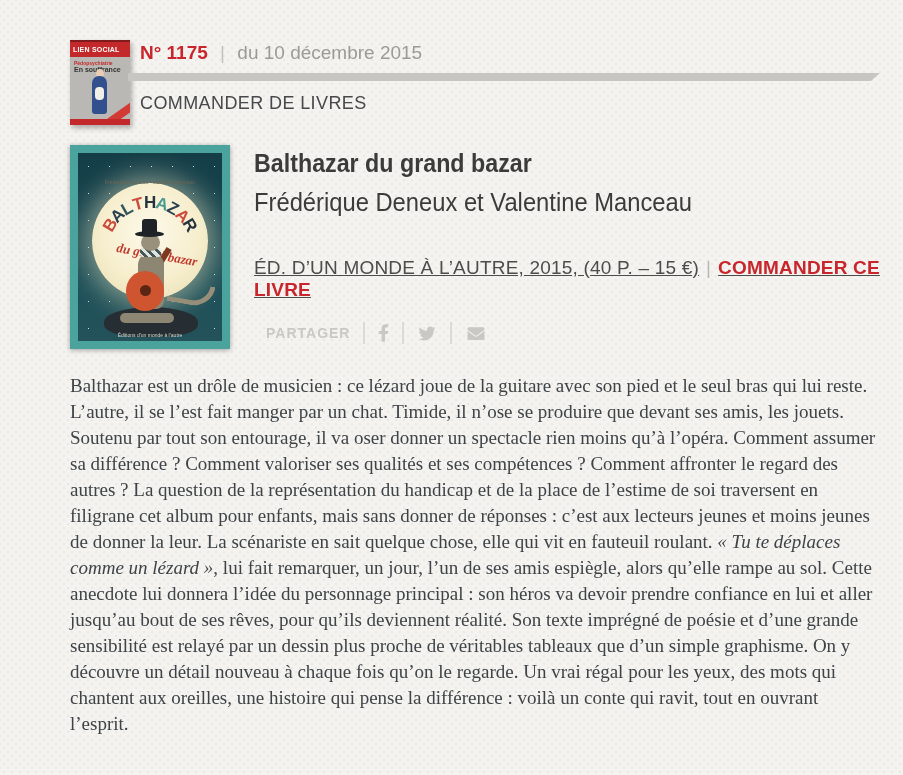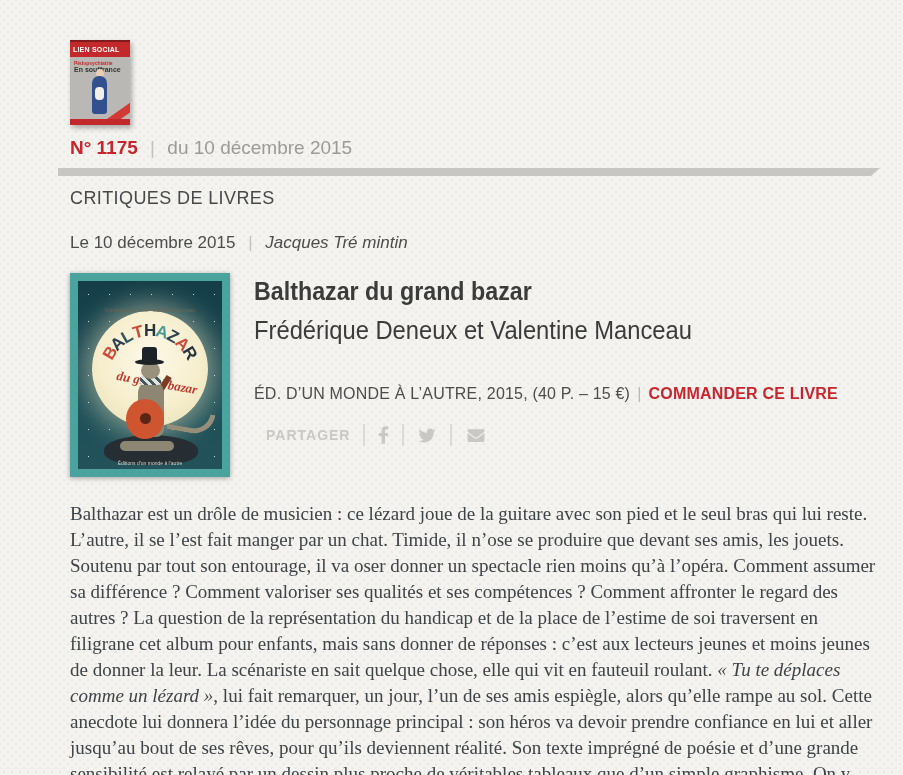--- a/index.html
+++ b/index.html
@@ -10,21 +10,21 @@
     background-color:#f4f3f0;
     background-image:
       radial-gradient(circle, #e9e8e4 1.4px, transparent 1.6px),
       radial-gradient(circle, #eceae6 1.4px, transparent 1.6px);
     background-size:8px 8px;
     background-position:0 0, 4px 4px;
   }
   .page { padding:40px 23px 0 70px; }
 
   
-  .issue-header { display:flex; gap:10px;flex-direction:column; }
+  .issue-header { display:flex; gap:10px; }
   .mag-cover {
     position:relative; flex:none; width:60px; height:85px;
     background:#bab8b5; overflow:hidden; cursor:pointer;
     box-shadow:2px 3px 5px rgba(0,0,0,.30);
   }
   .mag-top {
     background:#c3282a; color:#fff; font-weight:bold; font-size:7px;
     line-height:8px; padding:4px 3px 3px; letter-spacing:.2px;
     border-top:2px solid #7e1b1c; white-space:nowrap;
   }
@@ -100,21 +100,21 @@
 
   .book-meta { padding-top:4px; }
   .book-title {
     margin:0; font-size:25px; line-height:28px; font-weight:bold; color:#3b3b3a;
     transform:scaleX(.93); transform-origin:left center;
   }
   .book-authors {
     margin:11px 0 0; font-size:25px; line-height:28px; font-weight:normal; color:#3b3b3a;
     transform:scaleX(.95); transform-origin:left center;
   }
-  .pub-line { margin-top:41px; font-size:16px; color:#4c4c4a; letter-spacing:.2px; }
+  .pub-line { margin-top:41px; font-size:19px; color:#4c4c4a; letter-spacing:.2px;text-decoration:underline; }
   .pub-sep { color:#b9b8b4; margin:0 7px; }
   .order-link { color:#c9252c; font-weight:bold; text-decoration:none; cursor:pointer; }
 
   .share { margin-top:21px; display:flex; align-items:center; }
   .share-label { color:#c9c8c3; font-weight:bold; font-size:14px; letter-spacing:1px;margin-left:12px; }
   .vbar { width:2px; height:22px; background:#dbdad6; margin:0 13px; }
   .share-btn { display:inline-flex; align-items:center; cursor:pointer; }
   .share-btn svg { fill:#c9c8c4; }
 
   
@@ -140,29 +140,24 @@
       <div class="mag-ribbon"></div>
       <div class="mag-bottom"></div>
     </div>
     <div class="issue-right">
       <div class="issue-line">
         <span class="issue-num">N° 1175</span>
         <span class="issue-sep">|</span>
         <span class="issue-date">du 10 décembre 2015</span>
       </div>
       <div class="header-rule"></div>
-      <div class="section-title">CRITIQUES DE LIVRES</div>
+      <div class="section-title">COMMANDER DE LIVRES</div>
     </div>
   </header>
 
-  <div class="byline">
-    <span>Le 10 décembre 2015</span>
-    <span class="issue-sep">|</span>
-    <em>Jacques Tré mintin</em>
-  </div>
 
   <section class="book">
     <div class="book-cover">
       <div class="bc-inner">
         <div class="bc-stars"></div>
         <div class="bc-moon"></div>
         <div class="bc-authors">Frédérique Deneux • Valentine Manceau</div>
         <div class="bc-arc">
             <span style="transform: rotate(-59deg) translateY(-46px); color: rgb(204, 75, 58);">B</span>
             <span style="transform: rotate(-44.25deg) translateY(-46px); color: rgb(44, 64, 80);">A</span>

